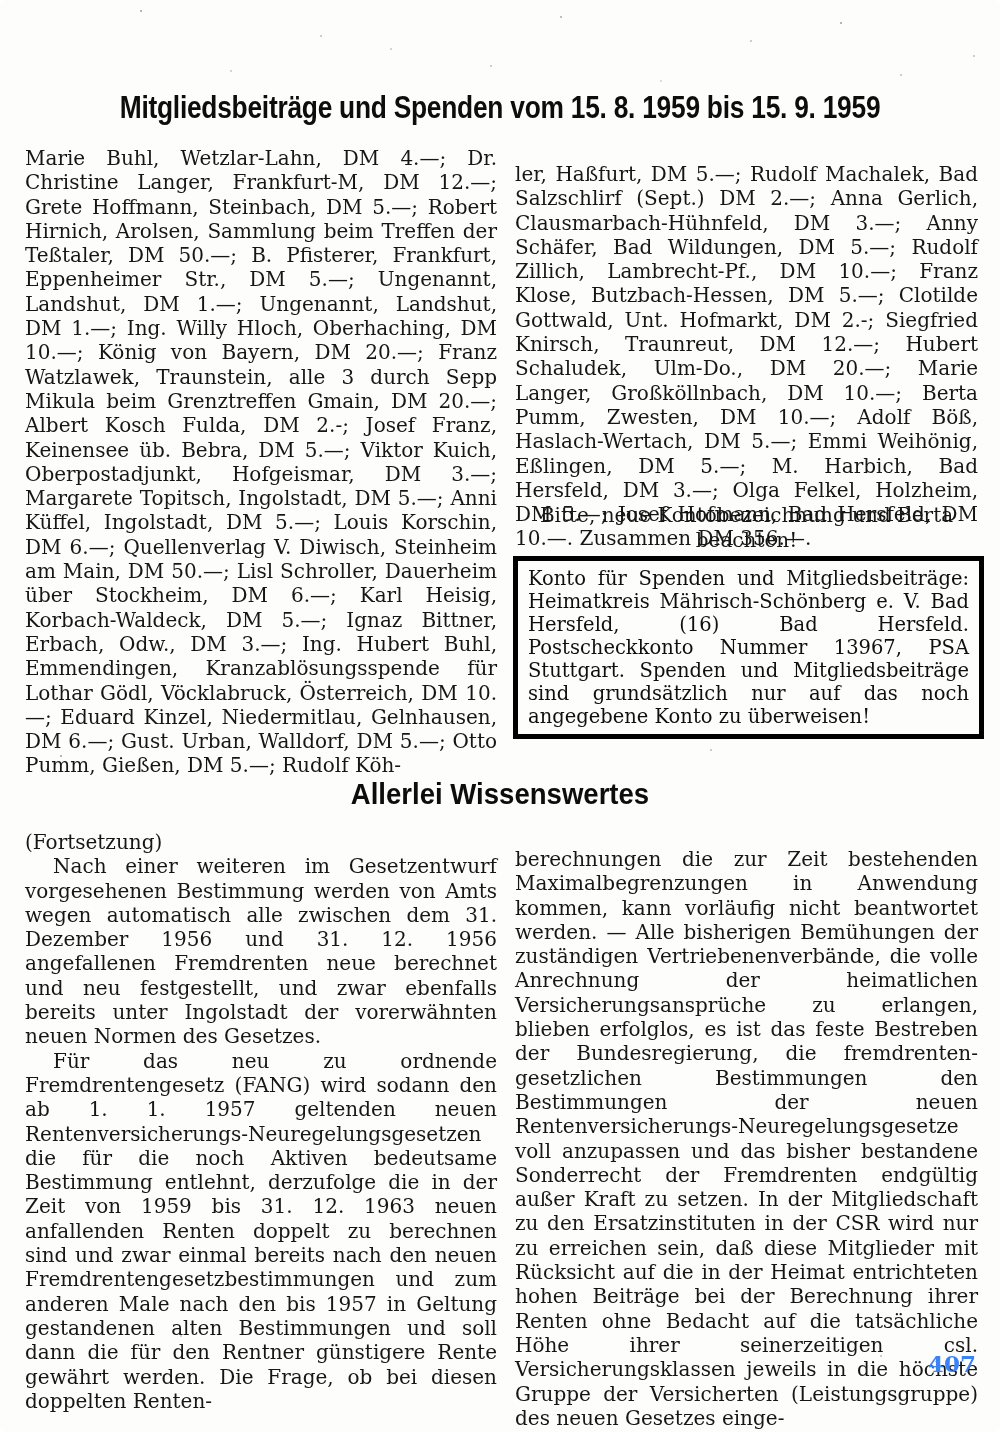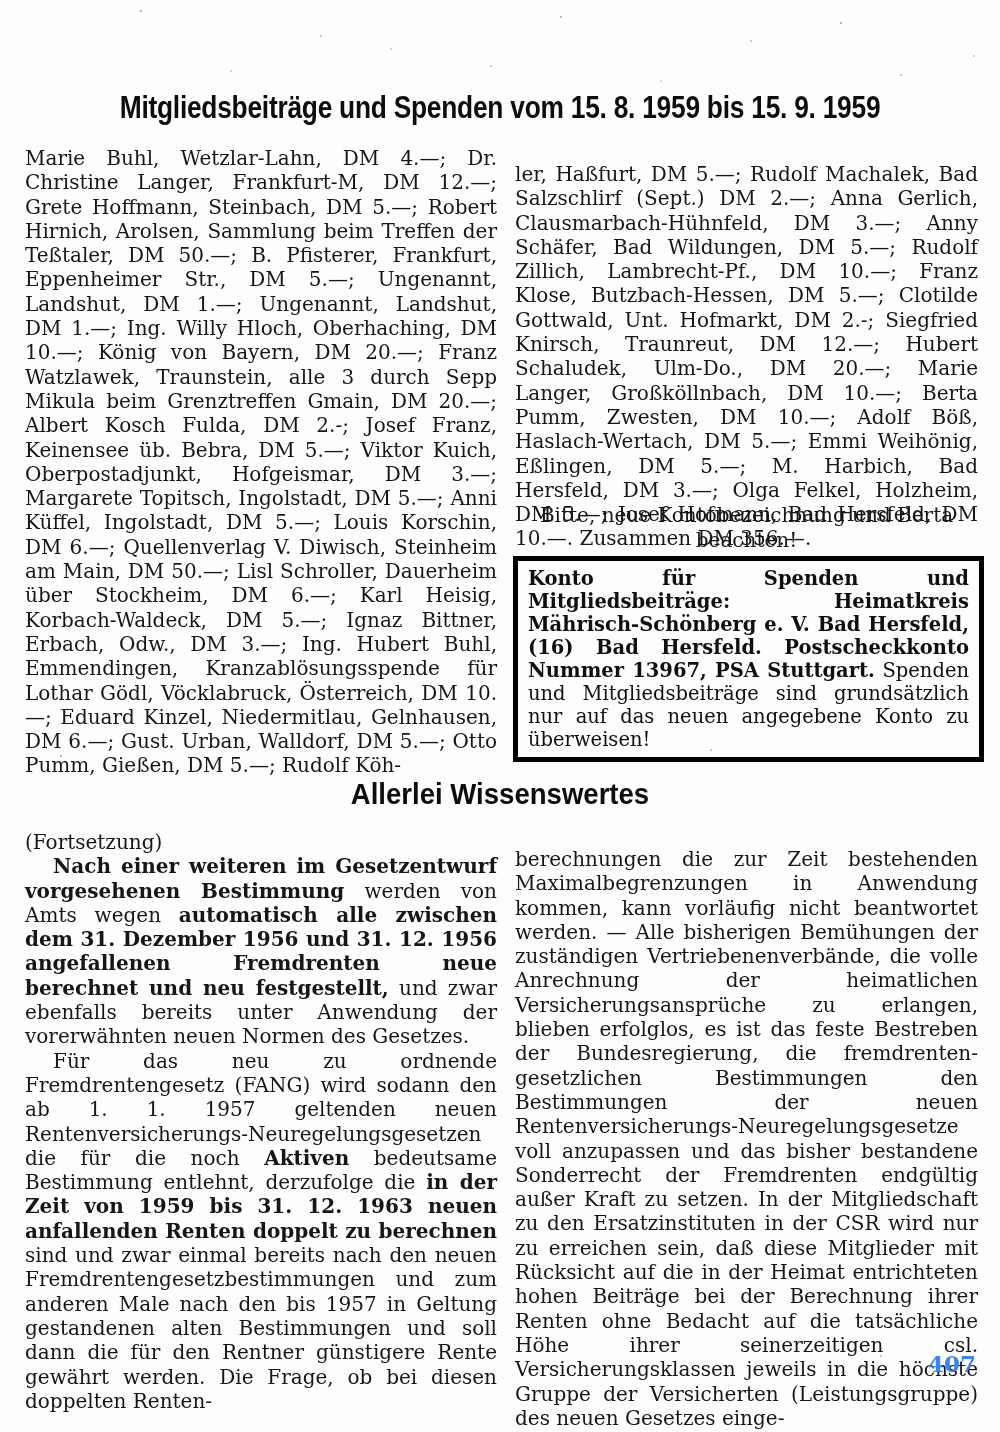--- a/index.html
+++ b/index.html
@@ -65,47 +65,47 @@
     text-align: center; font-size: 20px; line-height: 25px; color: #161616;
   }
   .konto-box {
     position: absolute; top: 556px; left: 513px; width: 441px;
     border: 5px solid #000;
     padding: 6px 10px;
     font-size: 19.5px; line-height: 23px;
     text-align: justify; text-align-last: left;
     color: #0f0f0f;
   }
-  .konto-box b, .col b { font-weight: 700; }
+  .konto-box b, .col b { font-weight: 400; }
   .pageno {
     position: absolute; top: 1350px; left: 886px; width: 90px;
     text-align: right; font-weight: 700; font-size: 23px; color: #3b82f6;
   }
 </style>
 </head>
 <body>
 
 <div class="page">
   <div class="noise n1"></div>
   <div class="noise n2"></div>
 
   <h1 class="headline1">Mitgliedsbeiträge und Spenden vom 15. 8. 1959 bis 15. 9. 1959</h1>
 
   <div class="col upper-col1">Marie Buhl, Wetzlar-Lahn, DM 4.—; Dr. Christine Langer, Frankfurt-M, DM 12.—; Grete Hoffmann, Steinbach, DM 5.—; Robert Hirnich, Arolsen, Sammlung beim Treffen der Teßtaler, DM 50.—; B. Pfisterer, Frankfurt, Eppenheimer Str., DM 5.—; Ungenannt, Landshut, DM 1.—; Ungenannt, Landshut, DM 1.—; Ing. Willy Hloch, Oberhaching, DM 10.—; König von Bayern, DM 20.—; Franz Watzlawek, Traunstein, alle 3 durch Sepp Mikula beim Grenztreffen Gmain, DM 20.—; Albert Kosch Fulda, DM 2.-; Josef Franz, Keinensee üb. Bebra, DM 5.—; Viktor Kuich, Oberpostadjunkt, Hofgeismar, DM 3.—; Margarete Topitsch, Ingolstadt, DM 5.—; Anni Küffel, Ingolstadt, DM 5.—; Louis Korschin, DM 6.—; Quellenverlag V. Diwisch, Steinheim am Main, DM 50.—; Lisl Schroller, Dauerheim über Stockheim, DM 6.—; Karl Heisig, Korbach-Waldeck, DM 5.—; Ignaz Bittner, Erbach, Odw., DM 3.—; Ing. Hubert Buhl, Emmendingen, Kranzablösungsspende für Lothar Gödl, Vöcklabruck, Österreich, DM 10.—; Eduard Kinzel, Niedermitlau, Gelnhausen, DM 6.—; Gust. Urban, Walldorf, DM 5.—; Otto Pumm, Gießen, DM 5.—; Rudolf Köh-</div>
 
   <div class="col upper-col2">ler, Haßfurt, DM 5.—; Rudolf Machalek, Bad Salzschlirf (Sept.) DM 2.—; Anna Gerlich, Clausmarbach-Hühnfeld, DM 3.—; Anny Schäfer, Bad Wildungen, DM 5.—; Rudolf Zillich, Lambrecht-Pf., DM 10.—; Franz Klose, Butzbach-Hessen, DM 5.—; Clotilde Gottwald, Unt. Hofmarkt, DM 2.-; Siegfried Knirsch, Traunreut, DM 12.—; Hubert Schaludek, Ulm-Do., DM 20.—; Marie Langer, Großköllnbach, DM 10.—; Berta Pumm, Zwesten, DM 10.—; Adolf Böß, Haslach-Wertach, DM 5.—; Emmi Weihönig, Eßlingen, DM 5.—; M. Harbich, Bad Hersfeld, DM 3.—; Olga Felkel, Holzheim, DM 5.—; Josef Hofmann, Bad Hersfeld, DM 10.—. Zusammen DM 356.—.</div>
 
   <div class="notice">Bitte, neue Kontobezeichnung und Berta beachten!</div>
 
-  <div class="konto-box"><b>Konto für Spenden und Mitgliedsbeiträge: Heimatkreis Mährisch-Schönberg e. V. Bad Hersfeld, (16) Bad Hersfeld. Postscheckkonto Nummer 13967, PSA Stuttgart.</b><span> Spenden und Mitgliedsbeiträge sind grundsätzlich nur auf das neuen angegebene Konto zu überweisen!</span></div>
+  <div class="konto-box"><b>Konto für Spenden und Mitgliedsbeiträge: Heimatkreis Mährisch-Schönberg e. V. Bad Hersfeld, (16) Bad Hersfeld. Postscheckkonto Nummer 13967, PSA Stuttgart.</b><span> Spenden und Mitgliedsbeiträge sind grundsätzlich nur auf das noch angegebene Konto zu überweisen!</span></div>
 
   <h2 class="headline2">Allerlei Wissenswertes</h2>
 
   <div class="col lower-col1">
     <p>(Fortsetzung)</p>
-    <p class="indent"><b>Nach einer weiteren im Gesetzentwurf vorgesehenen Bestimmung</b><span> werden von Amts wegen </span><b>automatisch alle zwischen dem 31. Dezember 1956 und 31. 12. 1956 angefallenen Fremdrenten neue berechnet und neu festgestellt,</b><span> und zwar ebenfalls bereits unter Anwendung der vorerwähnten neuen Normen des Gesetzes.</span></p>
+    <p class="indent"><b>Nach einer weiteren im Gesetzentwurf vorgesehenen Bestimmung</b><span> werden von Amts wegen </span><b>automatisch alle zwischen dem 31. Dezember 1956 und 31. 12. 1956 angefallenen Fremdrenten neue berechnet und neu festgestellt,</b><span> und zwar ebenfalls bereits unter Ingolstadt der vorerwähnten neuen Normen des Gesetzes.</span></p>
     <p class="indent"><span>Für das neu zu ordnende Fremdrentengesetz (FANG) wird sodann den ab 1. 1. 1957 geltenden neuen Rentenversicherungs-Neuregelungsgesetzen die für die noch </span><b>Aktiven</b><span> bedeutsame Bestimmung entlehnt, derzufolge die </span><b>in der Zeit von 1959 bis 31. 12. 1963 neuen anfallenden Renten doppelt zu berechnen</b><span> sind und zwar einmal bereits nach den neuen Fremdrentengesetzbestimmungen und zum anderen Male nach den bis 1957 in Geltung gestandenen alten Bestimmungen und soll dann die für den Rentner günstigere Rente gewährt werden. Die Frage, ob bei diesen doppelten Renten-</span></p>
   </div>
 
   <div class="col lower-col2">berechnungen die zur Zeit bestehenden Maximalbegrenzungen in Anwendung kommen, kann vorläufig nicht beantwortet werden. — Alle bisherigen Bemühungen der zuständigen Vertriebenenverbände, die volle Anrechnung der heimatlichen Versicherungsansprüche zu erlangen, blieben erfolglos, es ist das feste Bestreben der Bundesregierung, die fremdrenten-gesetzlichen Bestimmungen den Bestimmungen der neuen Rentenversicherungs-Neuregelungsgesetze voll anzupassen und das bisher bestandene Sonderrecht der Fremdrenten endgültig außer Kraft zu setzen. In der Mitgliedschaft zu den Ersatzinstituten in der CSR wird nur zu erreichen sein, daß diese Mitglieder mit Rücksicht auf die in der Heimat entrichteten hohen Beiträge bei der Berechnung ihrer Renten ohne Bedacht auf die tatsächliche Höhe ihrer seinerzeitigen csl. Versicherungsklassen jeweils in die höchste Gruppe der Versicherten (Leistungsgruppe) des neuen Gesetzes einge-</div>
 
   <div class="pageno">407</div>
 </div>
 
 </body></html>

